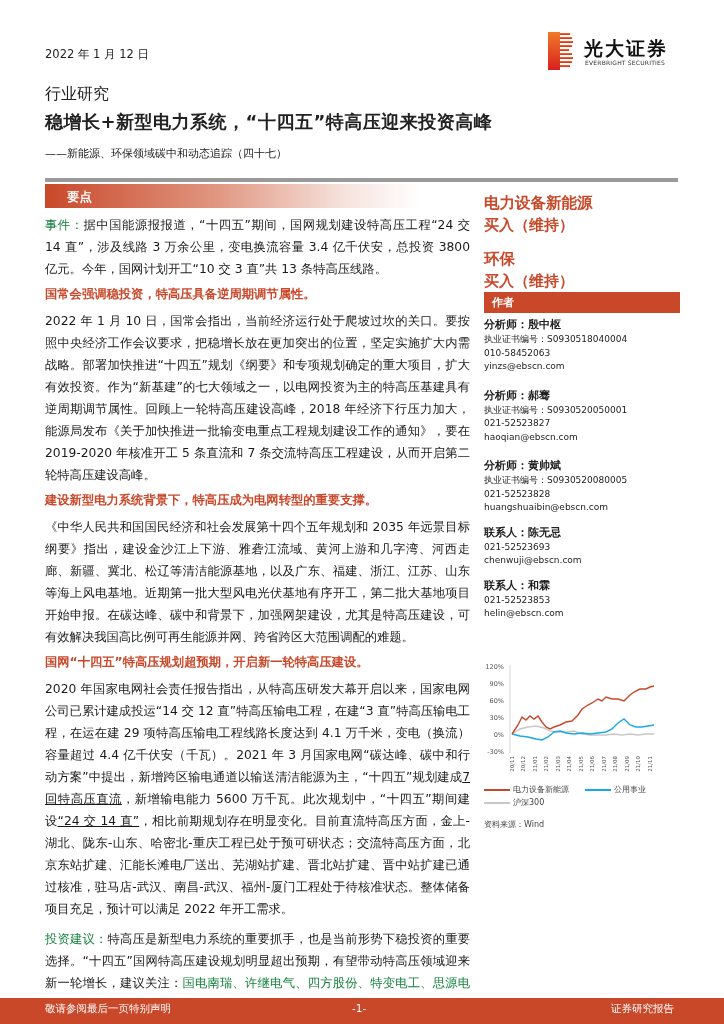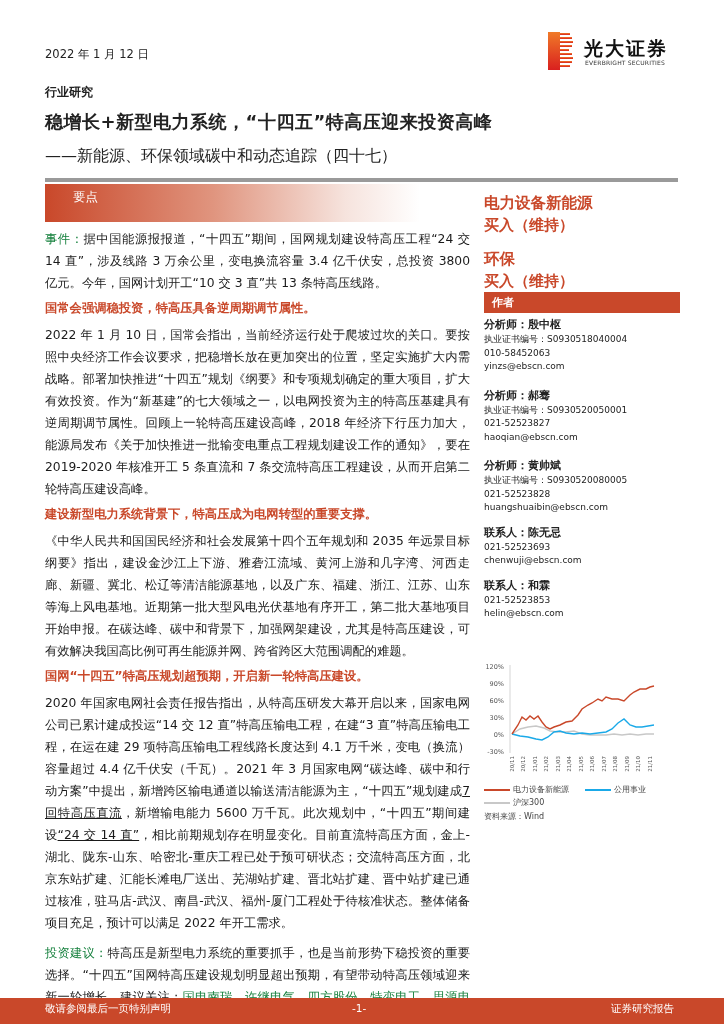--- a/index.html
+++ b/index.html
@@ -1,31 +1,31 @@
 <!DOCTYPE html>
 <html><head>
 <meta charset="utf-8">
 <style>
   * { margin: 0; padding: 0; box-sizing: border-box; }
   html, body { width: 724px; height: 1024px; background: #ffffff; overflow: hidden; }
   body { position: relative; font-family: "DejaVu Sans", "Liberation Sans", sans-serif; color: #1a1a1a; }
 
   .date { position: absolute; left: 45px; top: 47px; font-size: 11.5px; color: #222; }
-  .doc-type { position: absolute; left: 45px; top: 84px; font-size: 12px; color: #222; font-weight: bold; }
+  .doc-type { position: absolute; left: 45px; top: 84px; font-size: 16px; color: #222; }
   .logo { position: absolute; left: 548px; top: 32px; width: 170px; height: 40px; }
   .logo-mark { position: absolute; left: 0; top: 0; width: 26px; height: 38px; }
   .logo-cn { position: absolute; left: 36px; top: 4px; font-size: 19px; font-weight: bold; letter-spacing: 2px; color: #111; }
   .logo-en { position: absolute; left: 37px; top: 27px; font-size: 6px; color: #333; letter-spacing: 0.2px; }
 
   .title { position: absolute; left: 45px; top: 110px; font-size: 18px; font-weight: bold; color: #222; letter-spacing: 0.5px; }
-  .subtitle { position: absolute; left: 45px; top: 146px; font-size: 16px; color: #222; }
+  .subtitle { position: absolute; left: 45px; top: 146px; font-size: 11px; color: #222; }
   .rule { position: absolute; left: 45px; top: 178px; width: 633px; height: 4px; background: #9a9a9a; }
 
   .main { position: absolute; left: 45px; top: 184px; width: 425px; }
-  .section-bar { height: 38px; width: 375px; background: linear-gradient(to right, #c9482a 0%, #e0957f 45%, #f6e3dd 80%, #ffffff 100%); color: #fff; font-weight: normal; font-size: 12.5px; padding: 5px 0 0 28px; }
+  .section-bar { height: 24px; width: 375px; background: linear-gradient(to right, #c9482a 0%, #e0957f 45%, #f6e3dd 80%, #ffffff 100%); color: #fff; font-weight: bold; font-size: 12.5px; padding: 5px 0 0 22px; }
   .para { font-size: 12.3px; line-height: 22px; color: #1a1a1a; text-align: justify; margin-top: 6px; }
   .para + .para { margin-top: 8px; }
   .red { color: #15803d; }
   .red-head { font-size: 12.3px; color: #c9482a; font-weight: bold; margin-top: 4px; line-height: 20px; }
   .u { text-decoration: underline; }
 
   .side { position: absolute; left: 484px; top: 192px; width: 196px; }
   .sector { font-size: 15.5px; color: #c9482a; font-weight: bold; line-height: 22px; }
   .rating { font-size: 15px; color: #c9482a; font-weight: bold; line-height: 22px; }
   .side-bar { background: #c9482a; color: #fff; font-size: 11px; font-weight: bold; padding: 3px 3px 3px 8px; width: 196px; }
@@ -33,21 +33,21 @@
   .author-name { font-size: 11px; font-weight: bold; color: #222; line-height: 16px; }
   .author-gap { height: 10px; }
 
   .chart-wrap { position: absolute; left: 484px; top: 655px; width: 196px; }
   .chart-title { background: #c9482a; color: #fff; font-size: 11px; font-weight: bold; padding: 4px 0 4px 6px; }
   .chart-svg { display: block; margin-top: 4px; }
   .legend { font-size: 8px; color: #444; }
   .legend-row { display: flex; align-items: center; height: 13px; }
   .legend-item { display: flex; align-items: center; margin-right: 16px; }
   .swatch { display: inline-block; width: 26px; height: 2px; margin-right: 3px; }
-  .source { font-size: 8px; color: #444; margin-top: 2px; }
+  .source { font-size: 8px; color: #444; margin-top: 10px; }
 
   .footer { position: absolute; left: 0; top: 998px; width: 724px; height: 40px; background: #c9482a; color: #fff; font-size: 10.5px; }
   .footer-left { position: absolute; left: 45px; top: 4px; }
   .footer-center { position: absolute; left: 352px; top: 4px; }
   .footer-right { position: absolute; right: 50px; top: 4px; text-align: center; }
 </style>
 </head>
 <body>
 
 <div class="date">2022 年 1 月 12 日</div>

